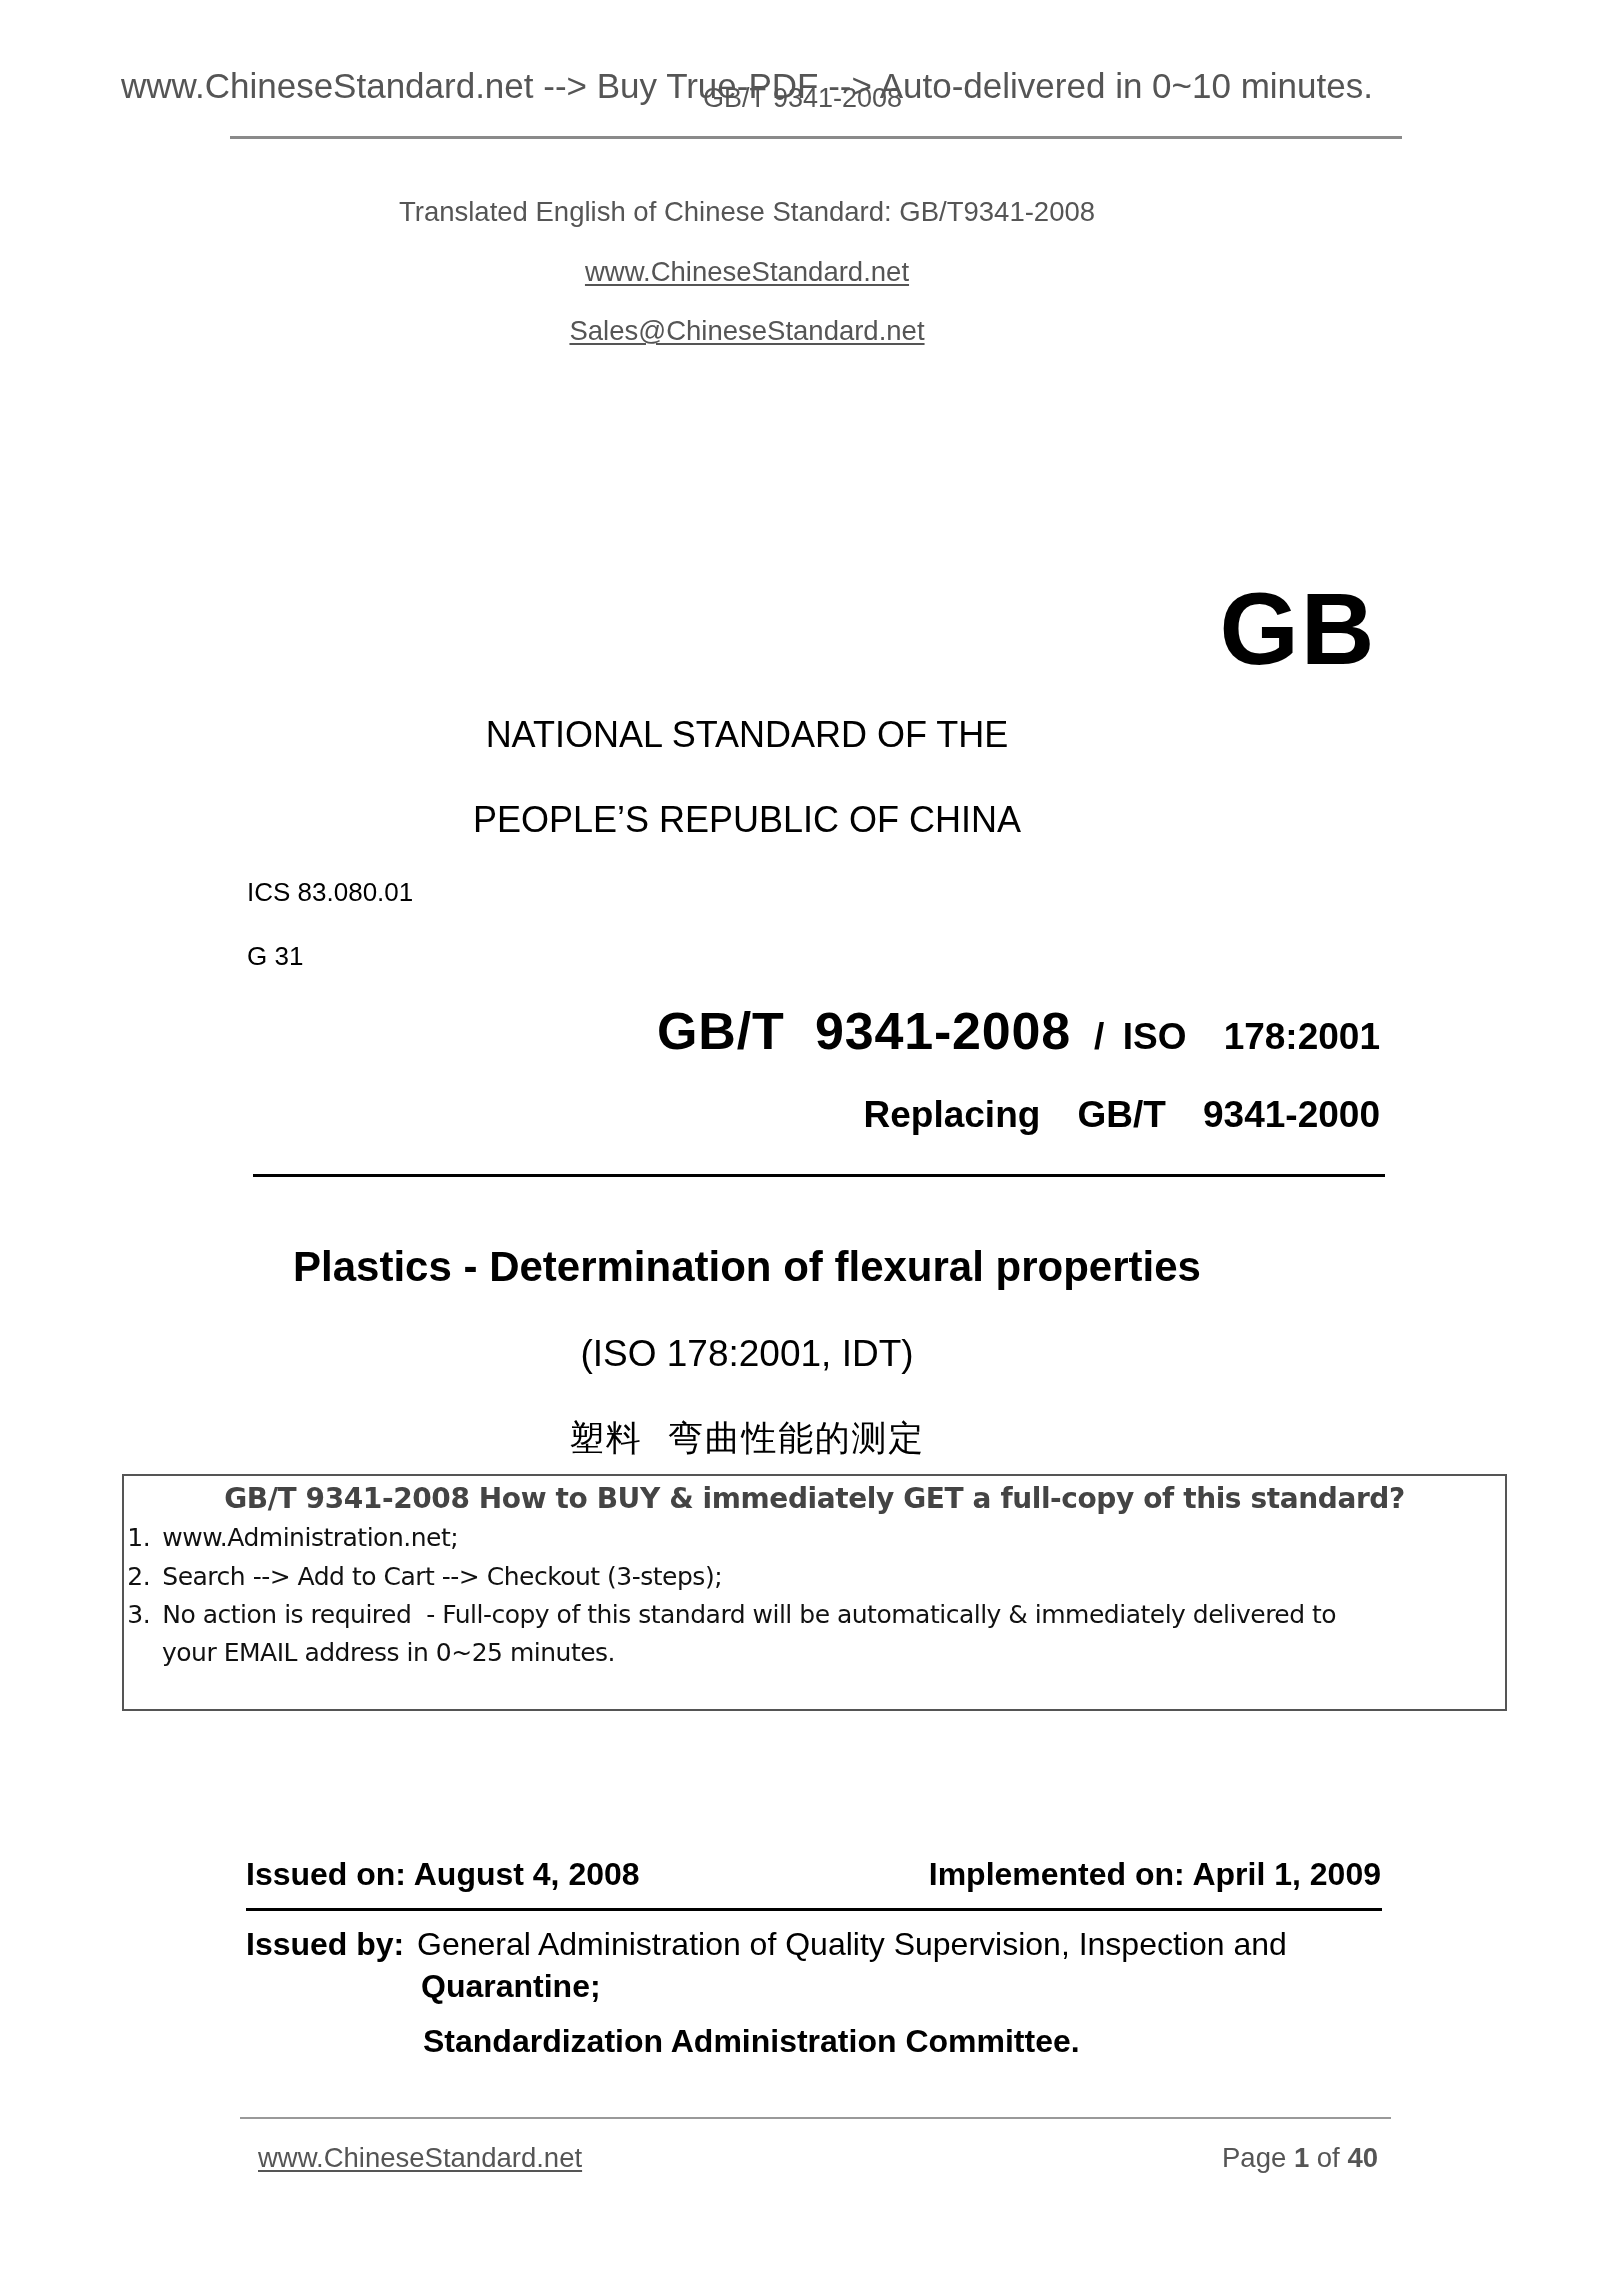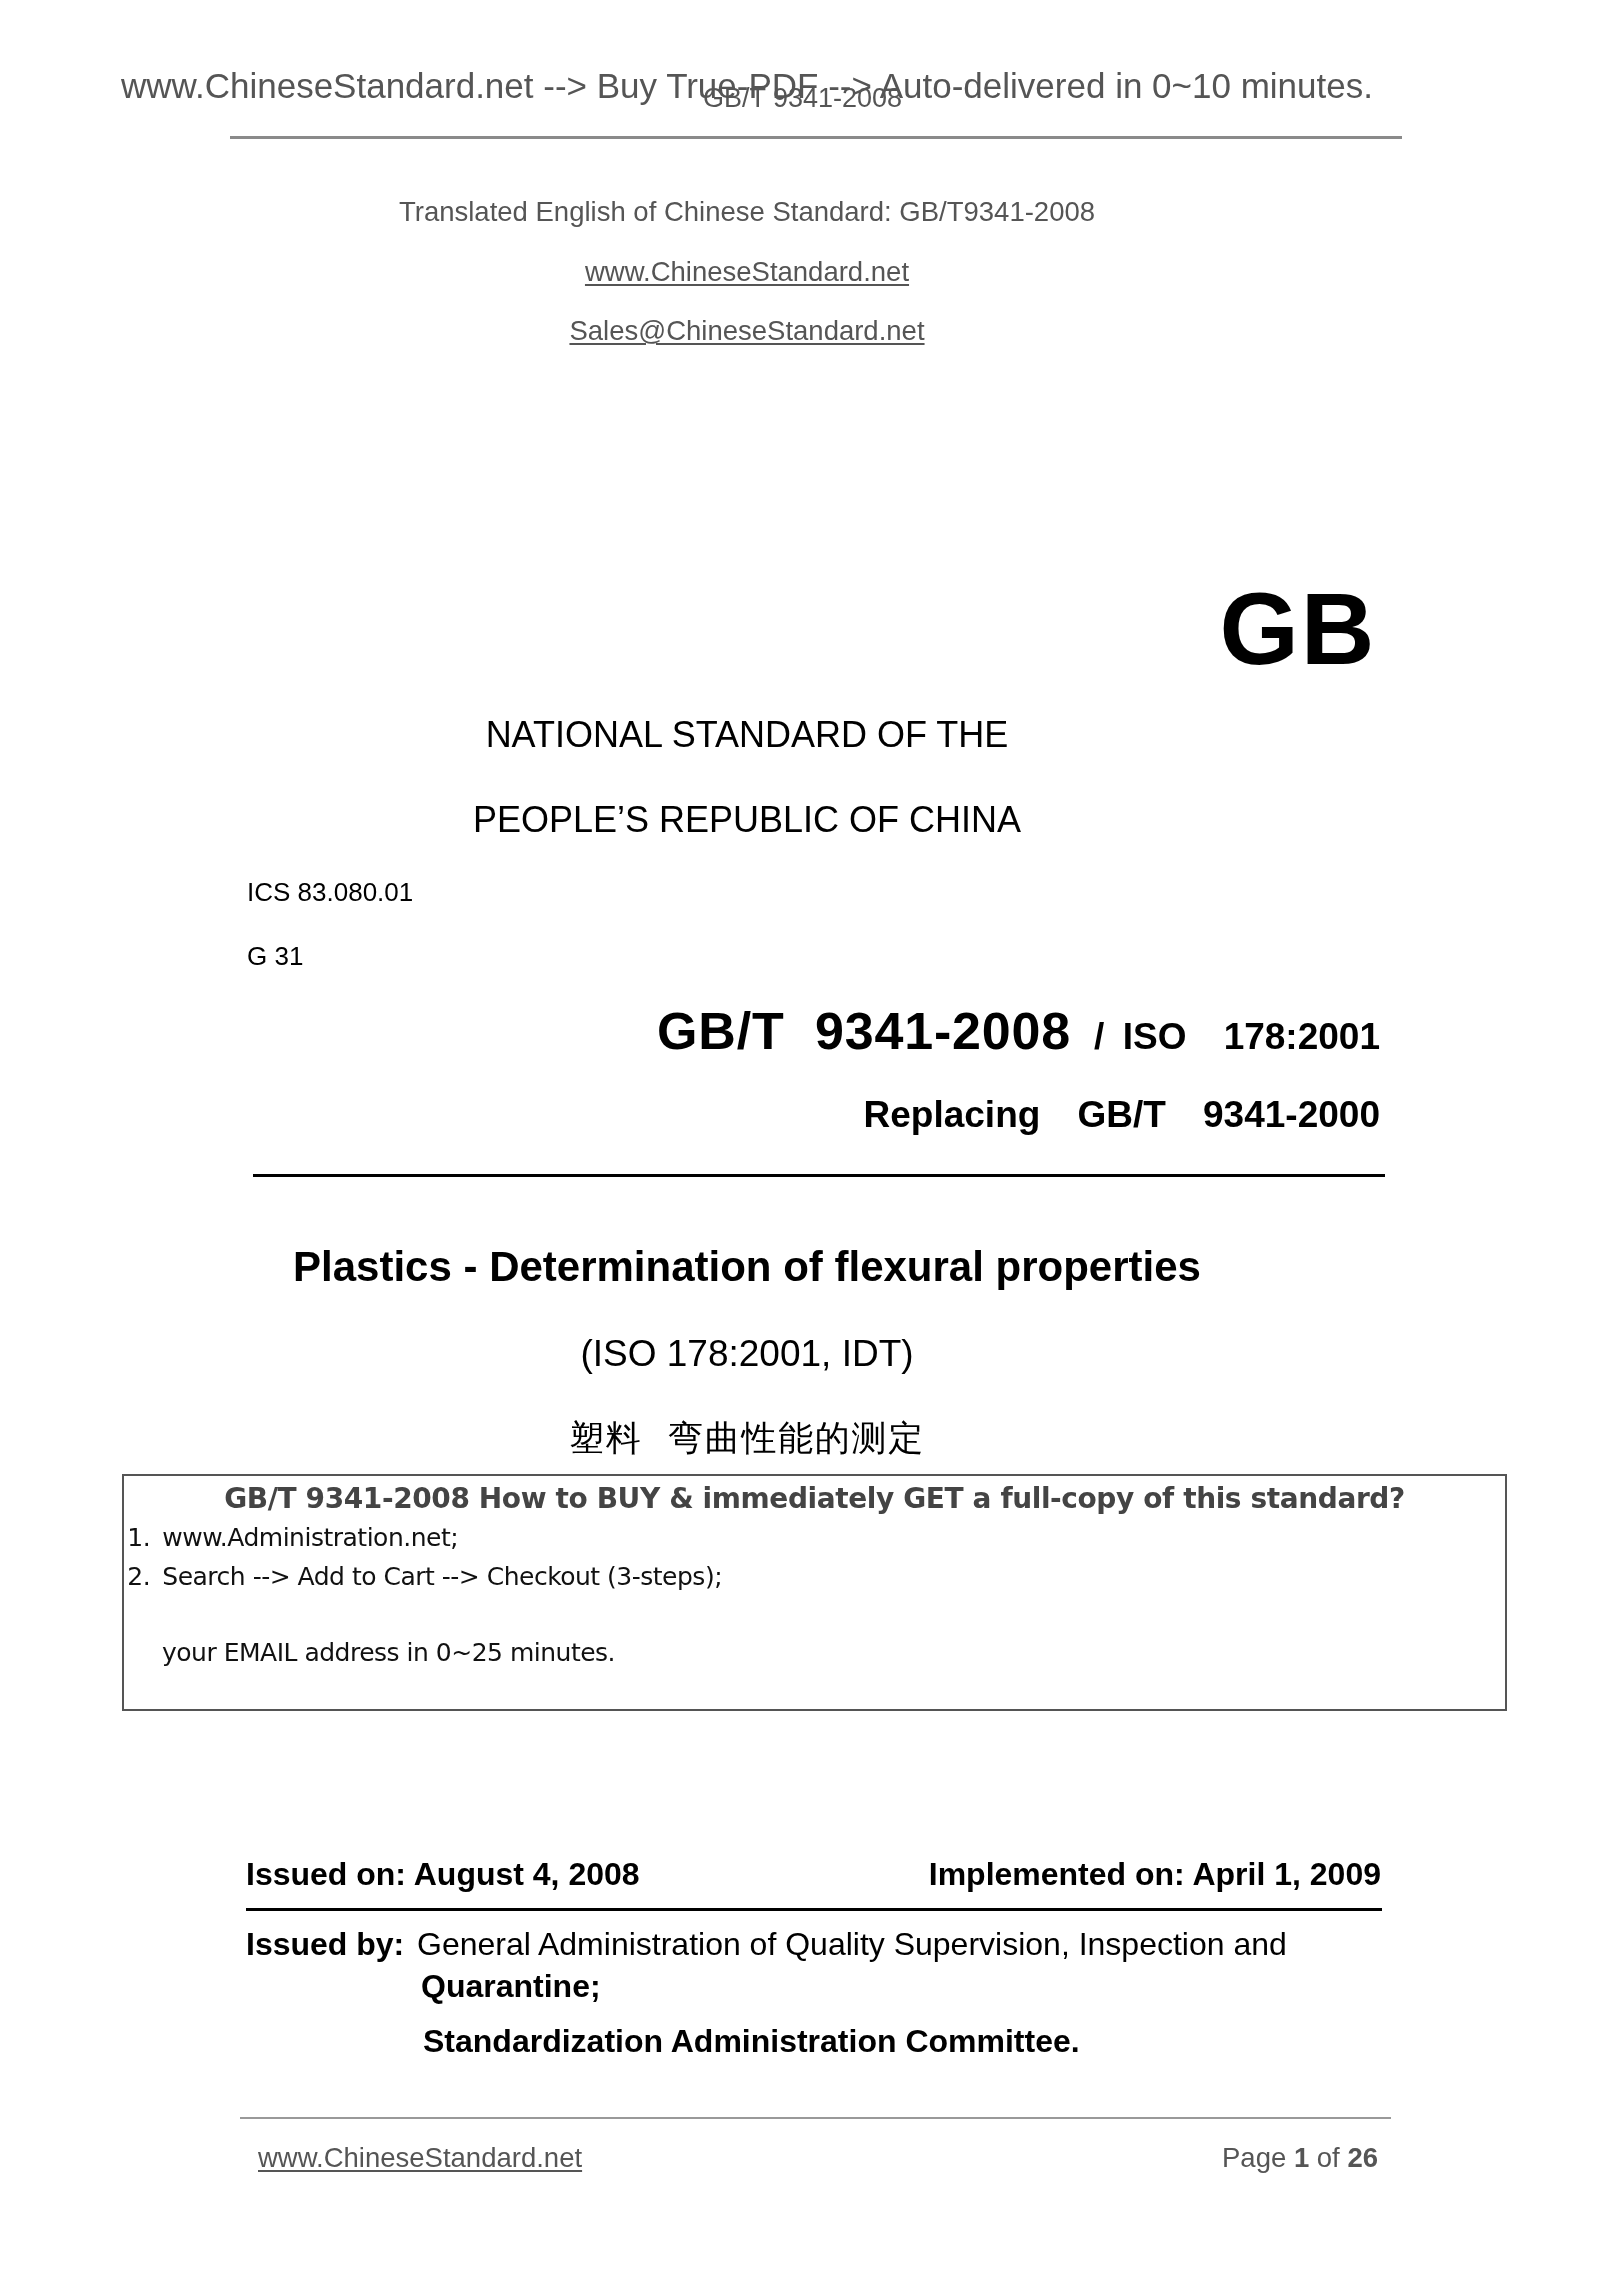--- a/index.html
+++ b/index.html
@@ -98,20 +98,23 @@
 <div class="abs center" id="cn-title" style="white-space:pre">塑料  弯曲性能的测定</div>
 
 <div id="buy-box">
   <div id="buy-title">GB/T 9341-2008 How to BUY &amp; immediately GET a full-copy of this standard?</div>
   <div class="buy-item" id="buy-1">
     <span class="num">1.</span><span>www.Administration.net;</span>
   </div>
   <div class="buy-item" id="buy-2">
     <span class="num">2.</span><span>Search --&gt; Add to Cart --&gt; Checkout (3-steps);</span>
   </div>
+  <div class="buy-item" id="buy-3">
+    <span class="num">3.</span><span style="white-space:pre">No action is required  - Full-copy of this standard will be automatically &amp; immediately delivered to</span>
+  </div>
   <div class="buy-item" id="buy-3b">
     <span>your EMAIL address in 0~25 minutes.</span>
   </div>
 </div>
 
 <div class="abs" id="issued-on">Issued on: August 4, 2008</div>
 <div class="abs" id="implemented-on">Implemented on: April 1, 2009</div>
 <div class="rule-thick" id="issue-rule"></div>
 <div class="abs" id="issued-by-label">Issued by:</div>
 <div class="abs" id="issuer-1a">General Administration of Quality Supervision, Inspection and</div>
@@ -119,15 +122,15 @@
 <div class="abs" id="issuer-2">Standardization Administration Committee.</div>
 
 <div class="abs" id="footer-rule"></div>
 <div class="abs" id="footer-link">
   <a class="link">www.ChineseStandard.net</a>
 </div>
 <div class="abs" id="page-count">
   <span>Page</span>
   <b>1</b>
   <span>of</span>
-  <b>26</b>
+  <b>40</b>
 </div>
 
 
 </body></html>

